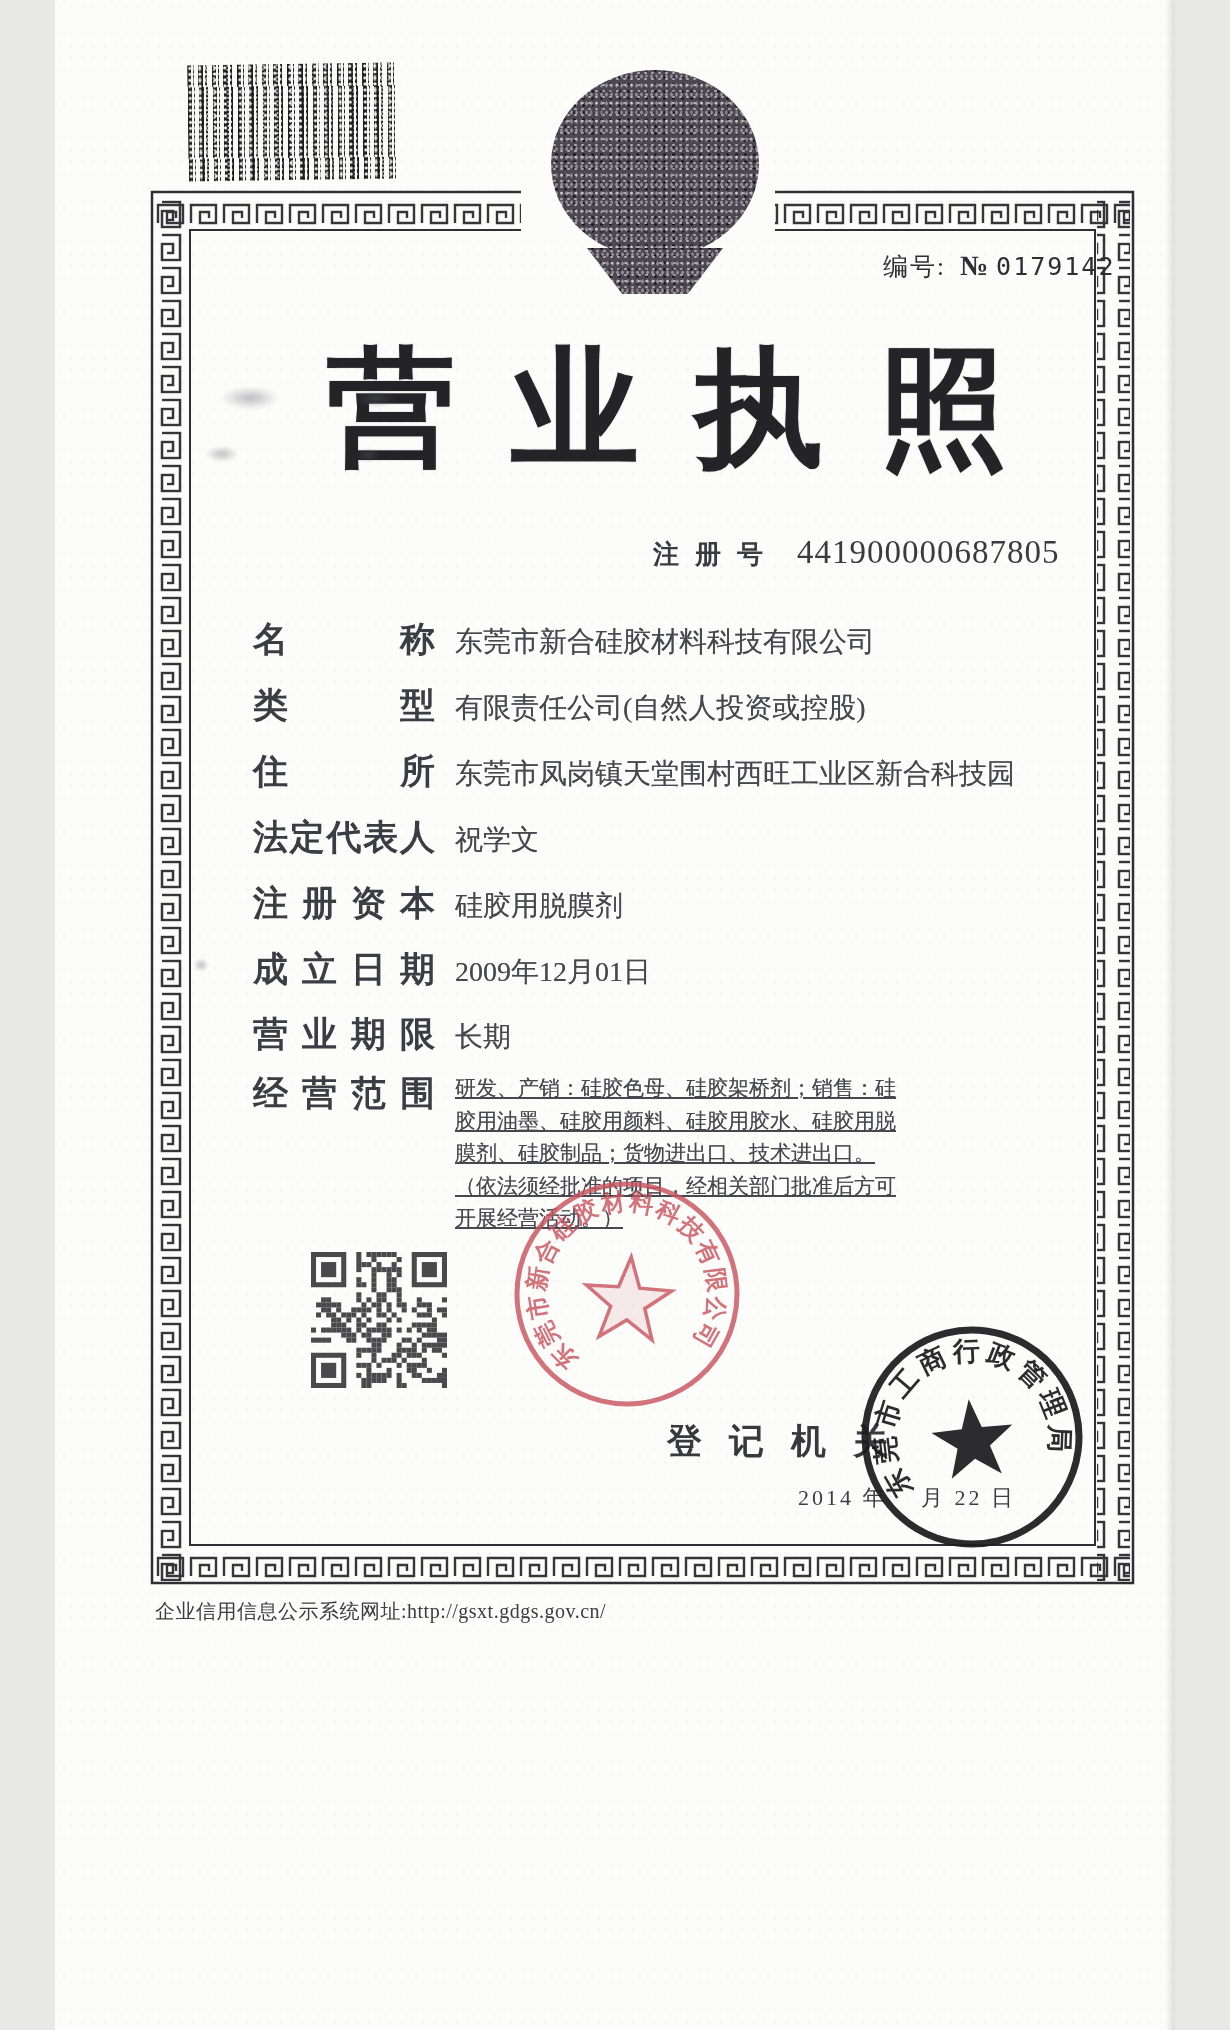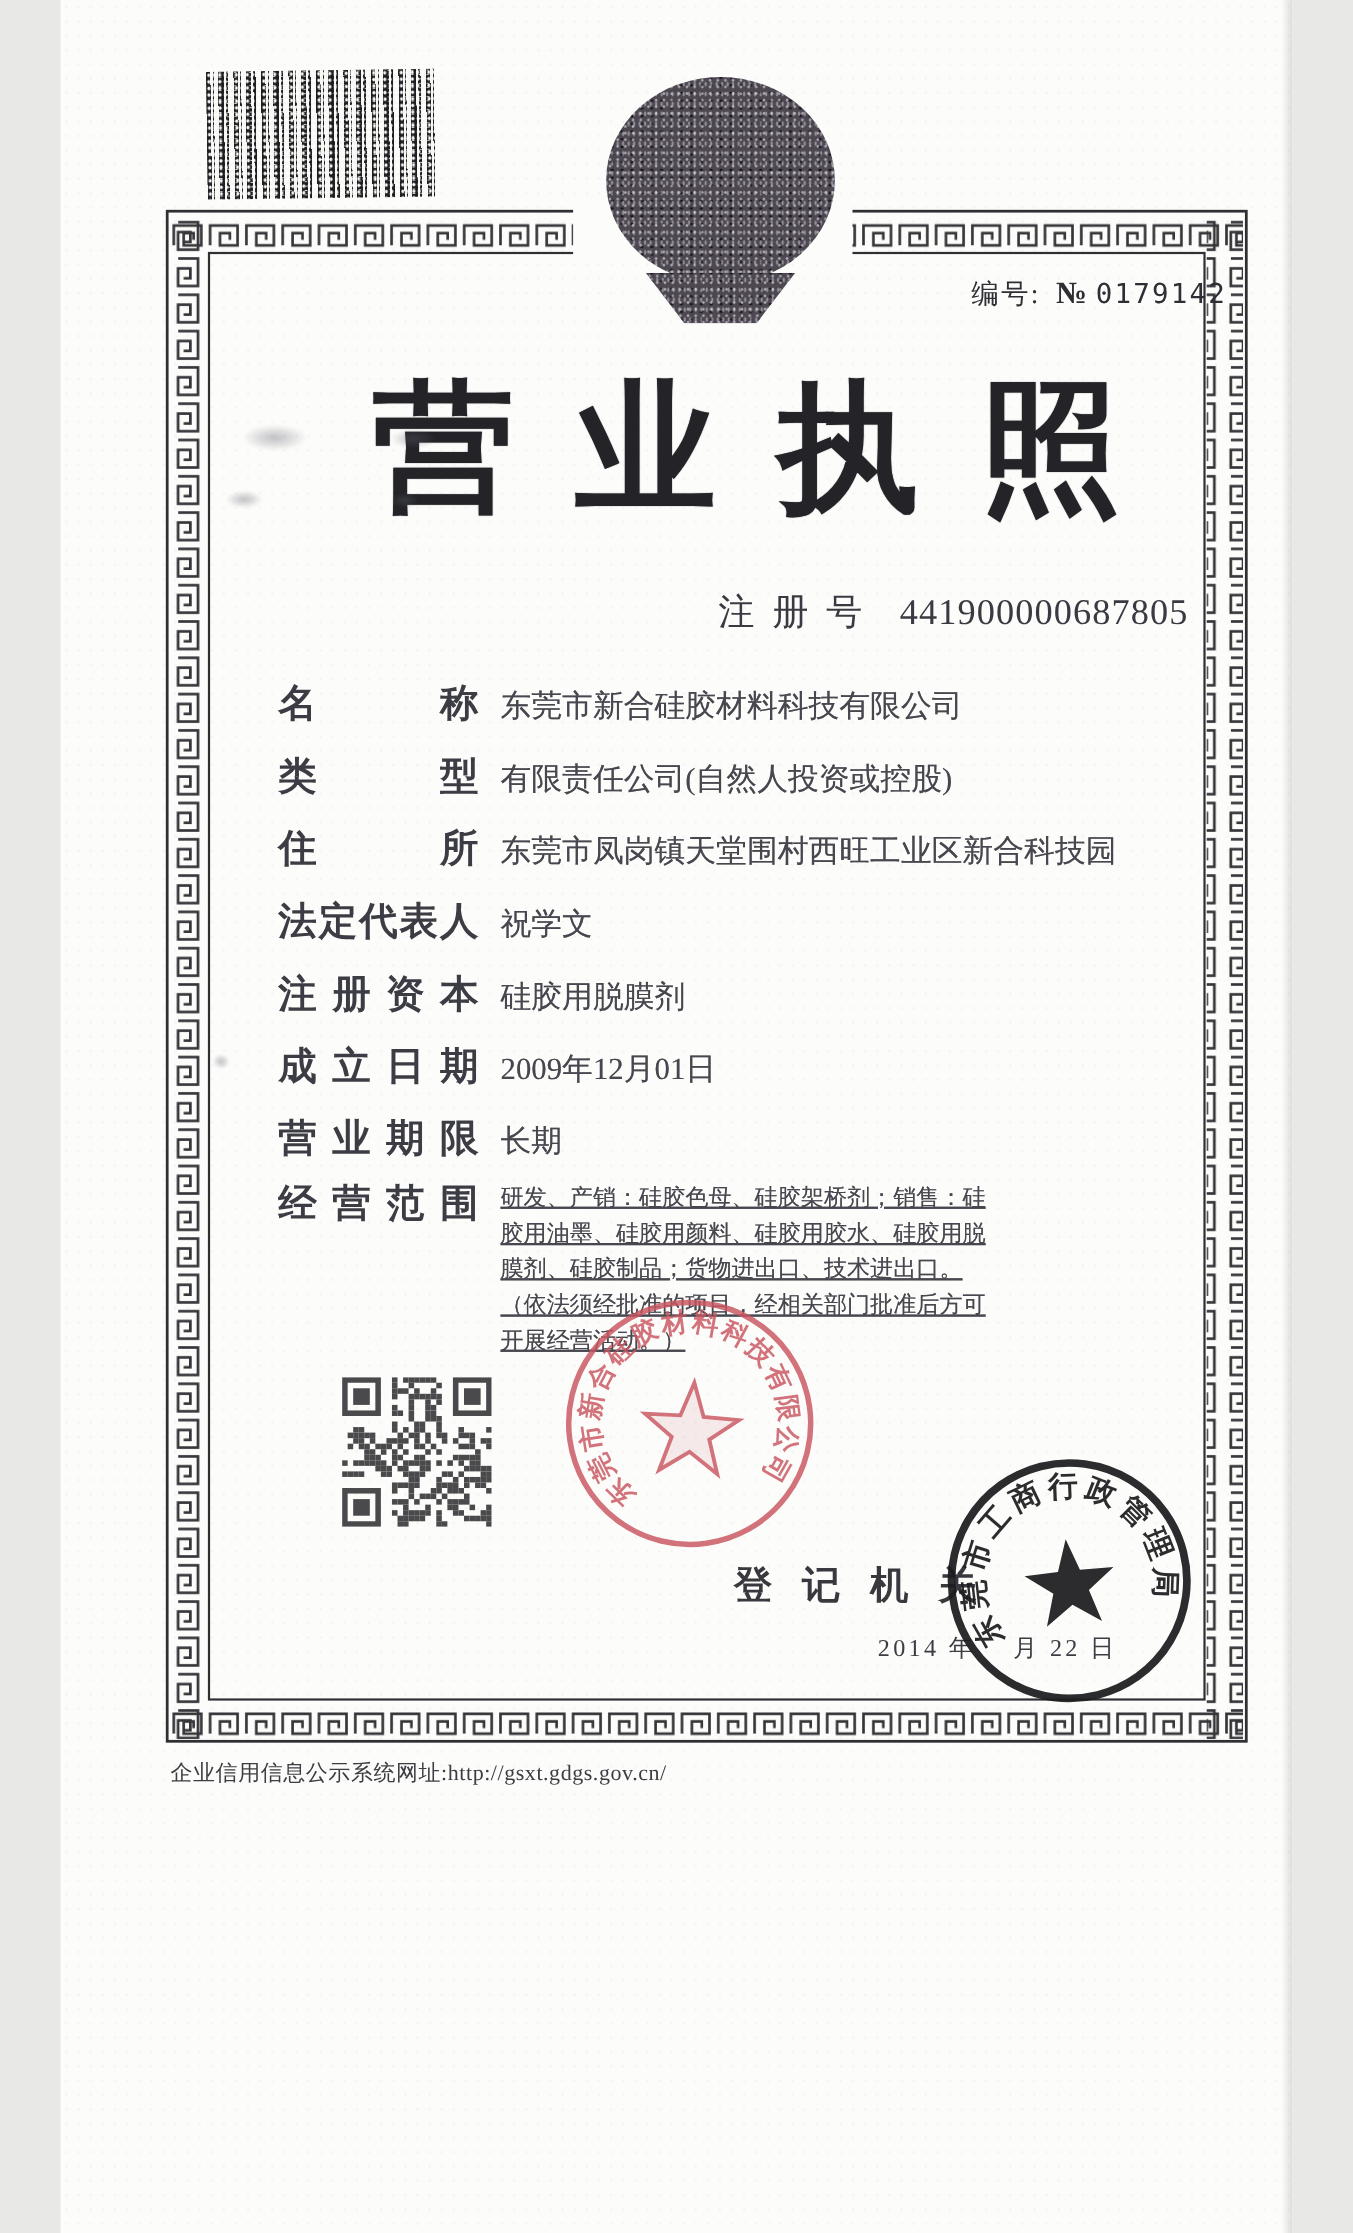--- a/index.html
+++ b/index.html
@@ -56,26 +56,25 @@
   
   .serial{left:828px;top:250px;font-size:25px;color:#2e2e34;letter-spacing:2px;white-space:nowrap;}
   .serial .sym{font-weight:bold;font-size:28px;font-family:"Liberation Serif",serif;padding:0 6px 0 14px;}
   .serial .num{font-family:"DejaVu Sans Mono",monospace;font-size:25px;}
 
   
   .title{
     left:272px;top:338px;font-size:128px;line-height:1.1;font-weight:700;
     font-family:"DejaVu Sans",sans-serif;color:#232328;letter-spacing:56px;white-space:nowrap;
     text-shadow:0 0 1px rgba(35,35,40,.8);
-    margin-left:12px;
   }
 
   
   .regno{left:598px;top:534px;white-space:nowrap;}
-  .regno .lbl{font-size:33px;letter-spacing:16px;color:#3a3a42;font-weight:400;}
+  .regno .lbl{font-size:26px;letter-spacing:16px;color:#3a3a42;font-weight:700;}
   .regno .val{font-size:33px;letter-spacing:1px;color:#3a3a42;padding-left:14px;font-family:Liberation Serif, serif;}
 
   
   .frow{left:0;top:0;width:100%;height:60px;}
   .frow .flabel{
     position:absolute;left:198px;width:182px;font-size:35px;font-weight:600;color:#3c3c44;
   }
   .justify-chars{display:flex;justify-content:space-between;}
   .frow .fvalue{
     position:absolute;left:400px;top:7px;font-size:28px;color:#47474f;white-space:nowrap;

